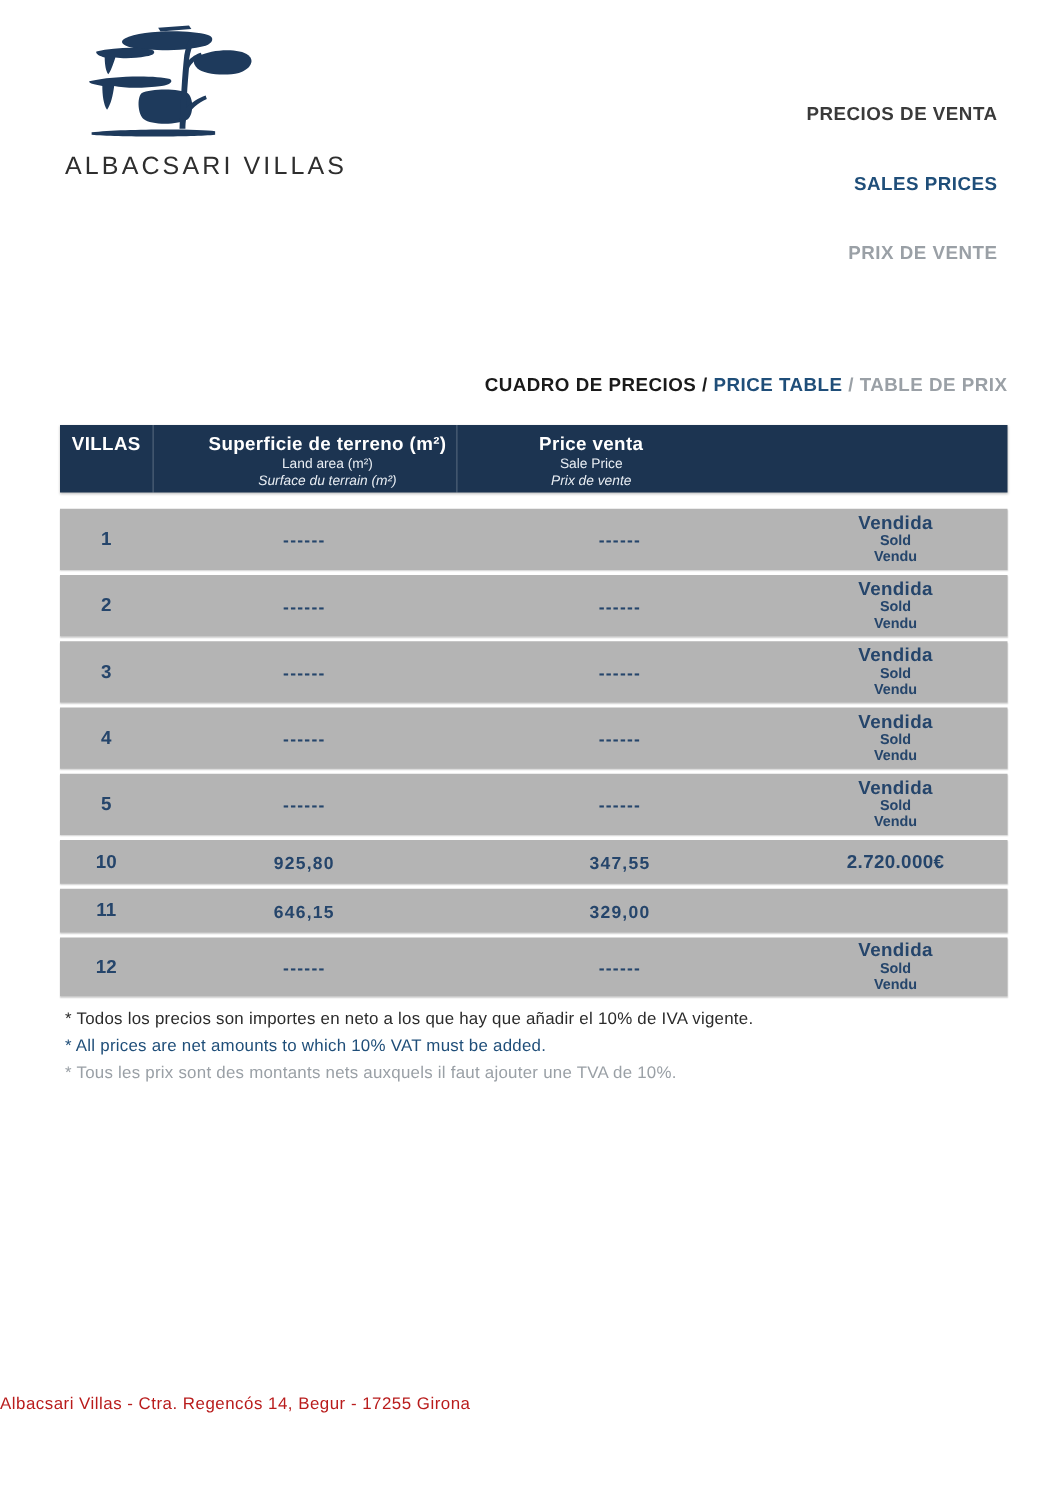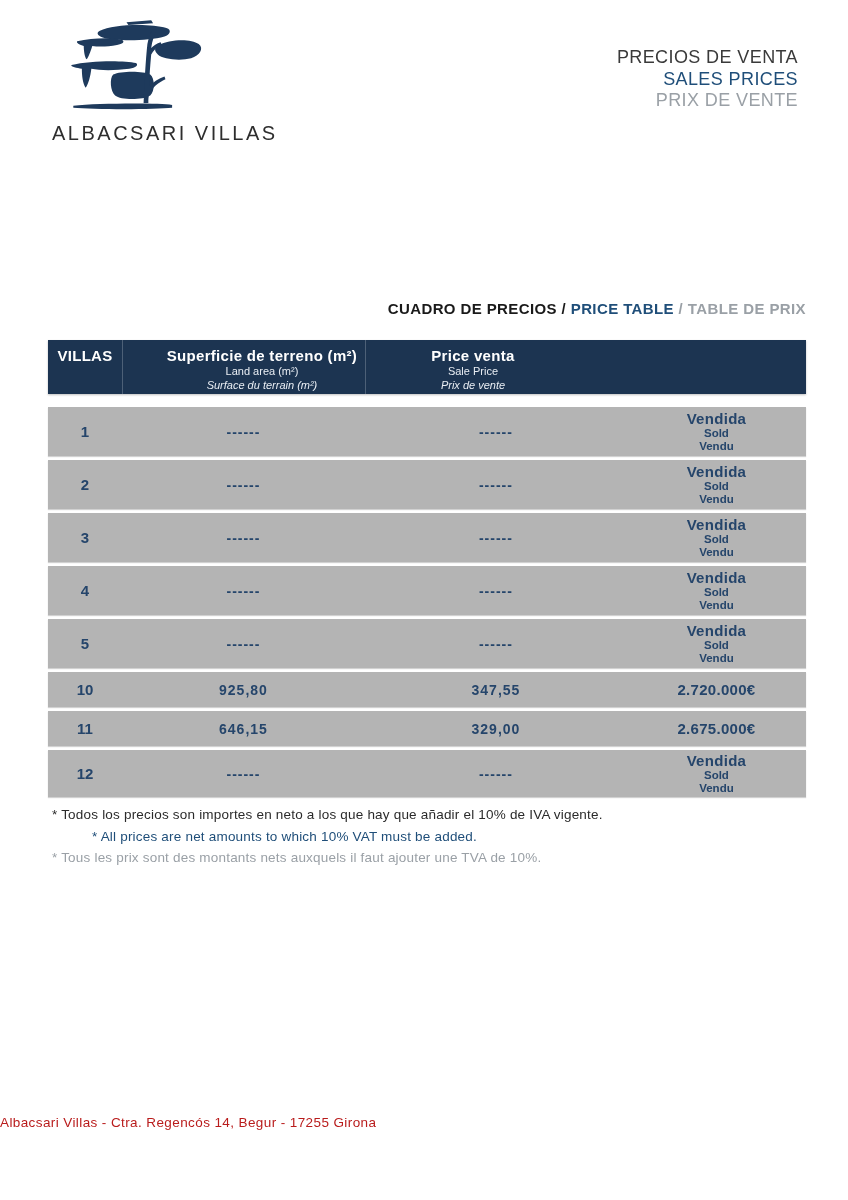--- a/index.html
+++ b/index.html
@@ -17,21 +17,21 @@
   .logo-svg { width: 152px; height: 102px; display: block; margin-left: 8px; }
   .logo-text {
     margin-top: 6px;
     font-size: 20px; letter-spacing: 2.5px;
     color: #2e2e2e; font-weight: 500;
     white-space: nowrap;
   }
 
   
   .top-right { position: absolute; right: 50px; top: 47px; text-align: right; }
-  .top-right div { font-size: 18px; font-weight: normal; line-height: 21.5px; letter-spacing: 0.4px; }
+  .top-right div { font-size: 15px; font-weight: bold; line-height: 21.5px; letter-spacing: 0.4px; margin-top: 34px; }
   .tr-es { color: #3a3a3a; }
   .tr-en { color: #1f4e79; }
   .tr-fr { color: #9aa0a6; }
 
   
   .section-title {
     position: absolute; right: 42px; top: 300px;
     font-size: 15px; font-weight: bold; letter-spacing: 0.4px;
     white-space: nowrap;
   }
@@ -74,21 +74,21 @@
   .villa-num { font-size: 15px; }
   .val { font-size: 14px; letter-spacing: 1px; }
   .pmain { font-size: 15px; line-height: 17px; letter-spacing: 0.3px; }
   .psub  { font-size: 11.5px; line-height: 13.5px; font-weight: bold; }
   .psub:empty, .pmain:empty { display: none; }
 
   
   .footnotes { position: absolute; left: 52px; top: 804px; }
   .footnotes div { font-size: 13.5px; line-height: 21.5px; letter-spacing: 0.2px; }
   .fn-es { color: #2b2b2b; }
-  .fn-en { color: #1f4e79; margin-left: 40px; }
+  .fn-en { color: #1f4e79; }
   .fn-fr { color: #9aa0a6; }
 
   
   .footer {
     position: absolute; left: 0; right: 0; top: 1115px;
     text-align: left; font-size: 13.5px; color: #b91c1c; letter-spacing: 0.4px;
   }
 </style>
 </head>
 <body>
@@ -206,24 +206,20 @@
       <div class="b-cell c4">
         <span class="pmain">2.720.000€</span>
 
       </div>
     </div>
 
     <div class="t-row short">
       <div class="b-cell c1 villa-num">11</div>
       <div class="b-cell c2 val">646,15</div>
       <div class="b-cell c3 val">329,00</div>
-      <div class="b-cell c4">
-        <span class="pmain">2.675.000€</span>
-
-      </div>
     </div>
 
     <div class="t-row last">
       <div class="b-cell c1 villa-num">12</div>
       <div class="b-cell c2 val">------</div>
       <div class="b-cell c3 val">------</div>
       <div class="b-cell c4">
         <span class="pmain">Vendida</span>
         <span class="psub">Sold</span>
         <span class="psub">Vendu</span>

